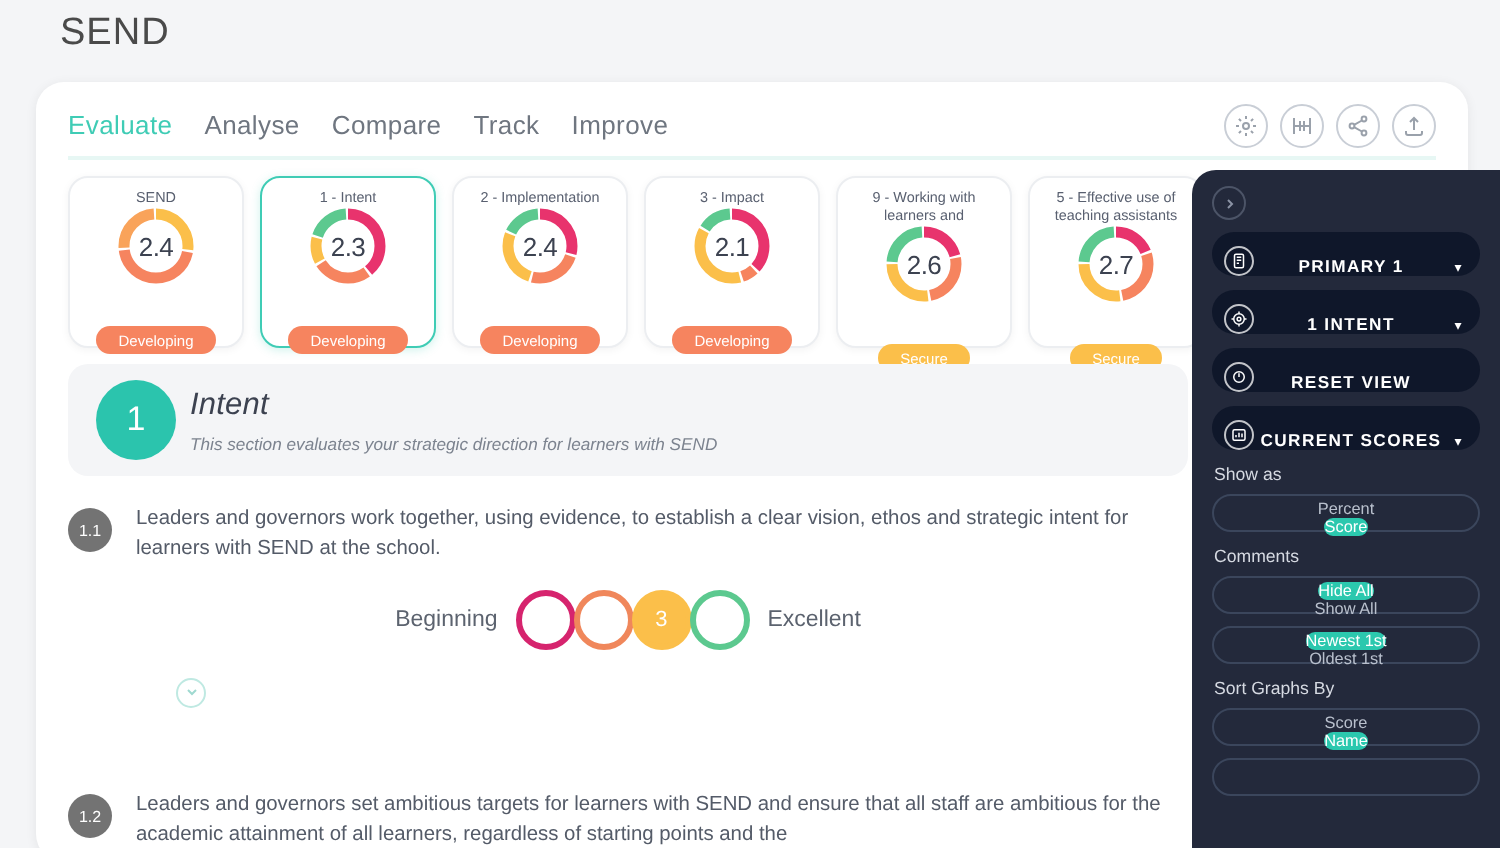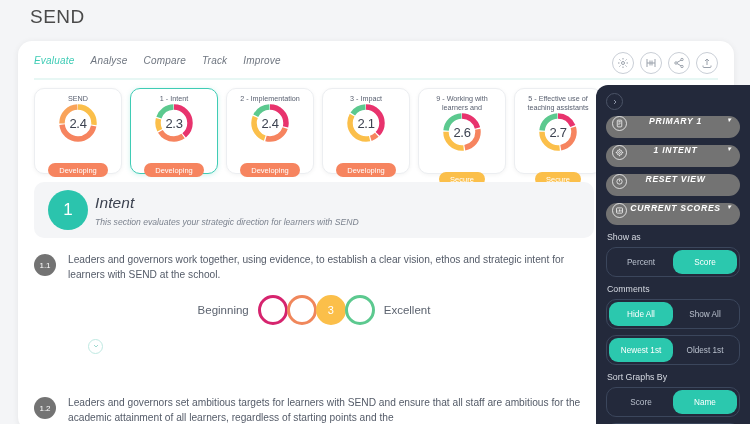--- a/index.html
+++ b/index.html
@@ -26,23 +26,22 @@
     box-shadow: 0 1px 6px rgba(0,0,0,.07);
     overflow: hidden;
   }
 
   
   .tabbar {
     position: absolute; left: 16px; top: 14px;
     display: flex; align-items: baseline; gap: 16px;
   }
   .tab {
-    font-size: 10px; color: #6f7680; letter-spacing: .2px; cursor: pointer;
+    font-size: 13px; color: #6f7680; letter-spacing: .2px; cursor: pointer;
     padding-bottom: 2px;
-    font-style: italic;
   }
   .tab.active { color: #3fccb5; }
   .tabs-underline {
     position: absolute; left: 16px; top: 37px; width: 684px; height: 2px;
     background: #e7f7f4;
   }
 
   
   .topicons {
     position: absolute; right: 16px; top: 11px;
@@ -142,39 +141,39 @@
     padding: 8px 10px 0 10px;
     overflow: hidden;
   }
   .side-collapse {
     width: 17px; height: 17px; border-radius: 50%;
     border: 1px solid #4c5467; color: #8b93a5;
     display:flex; align-items:center; justify-content:center;
     cursor: pointer; margin-bottom: 6px;
   }
   .sp-btn {
-    height: 22px; border-radius: 11px; background: #737373;
-    display: flex; align-items: flex-start; margin-bottom: 7px;
-    padding: 0 6px; cursor: pointer; position: relative; font-style: italic;
+    height: 22px; border-radius: 11px; background: #0f172a;
+    display: flex; align-items: flex-end; margin-bottom: 7px;
+    padding: 0 6px; cursor: pointer; position: relative;
   }
   .sp-btn .sp-ico {
     width: 15px; height: 15px; border-radius: 50%;
     border: 1px solid rgba(255,255,255,.75); color: #fff;
     display:flex; align-items:center; justify-content:center; flex:0 0 auto;
   }
   .sp-btn .sp-label {
     flex: 1; text-align: center; color: #fff;
     font-size: 8.6px; letter-spacing: .7px; font-weight: 700;
   }
   .sp-btn .sp-caret { color:#fff; font-size: 7px; width: 10px; text-align: center; }
 
   .sp-heading { color: #d6dae2; font-size: 8.8px; margin: 7px 0 5px 1px; }
   .toggle {
-    height: 30px; border-radius: 10px; border: 1px solid #3b465c;
-    display: flex; align-items: center; margin-bottom: 6px; padding: 2px;
+    height: 19px; border-radius: 10px; border: 1px solid #3b465c;
+    display: flex; align-items: center; margin-bottom: 6px; padding: 2px; flex-direction: column;
   }
   .toggle .opt {
     flex: 1; height: 100%; border-radius: 9px;
     display:flex; align-items:center; justify-content:center;
     font-size: 8.2px; color: #b9c0cd; cursor: pointer;
   }
   .toggle .opt.on { background: #2bc8ae; color: #fff; }
 </style>
 </head>
 <body>

